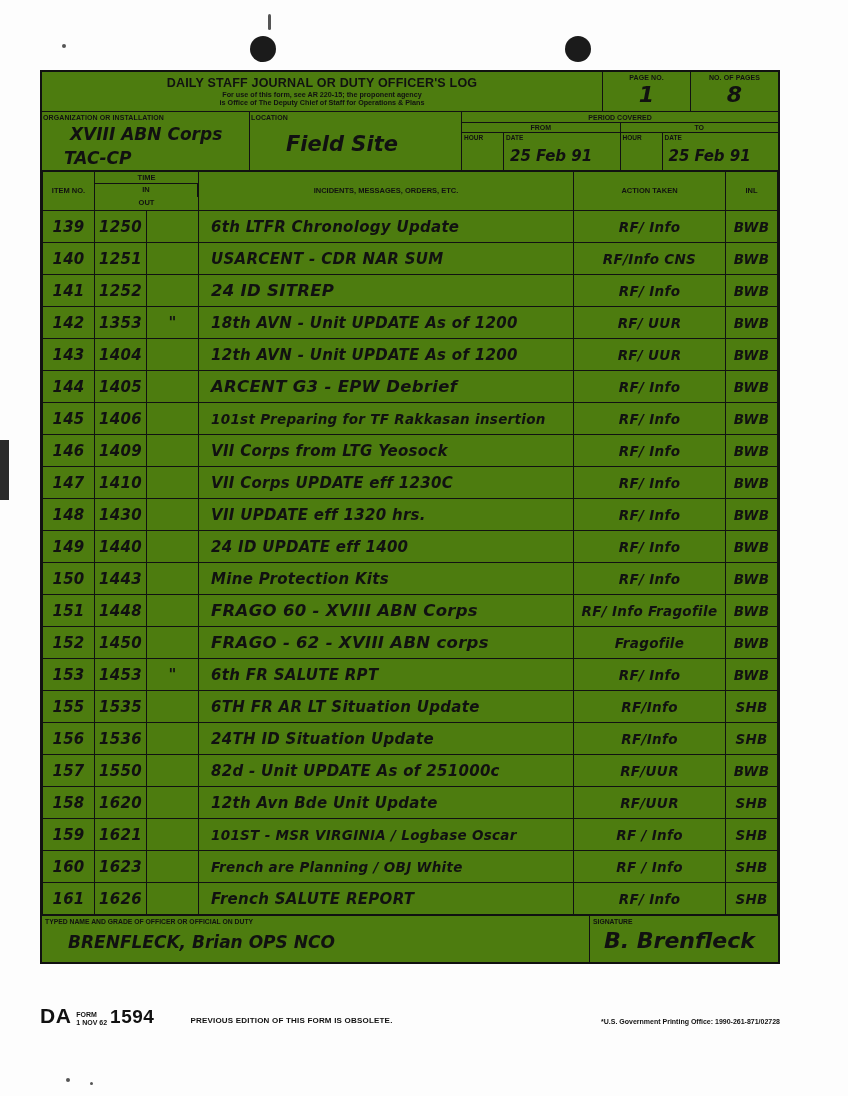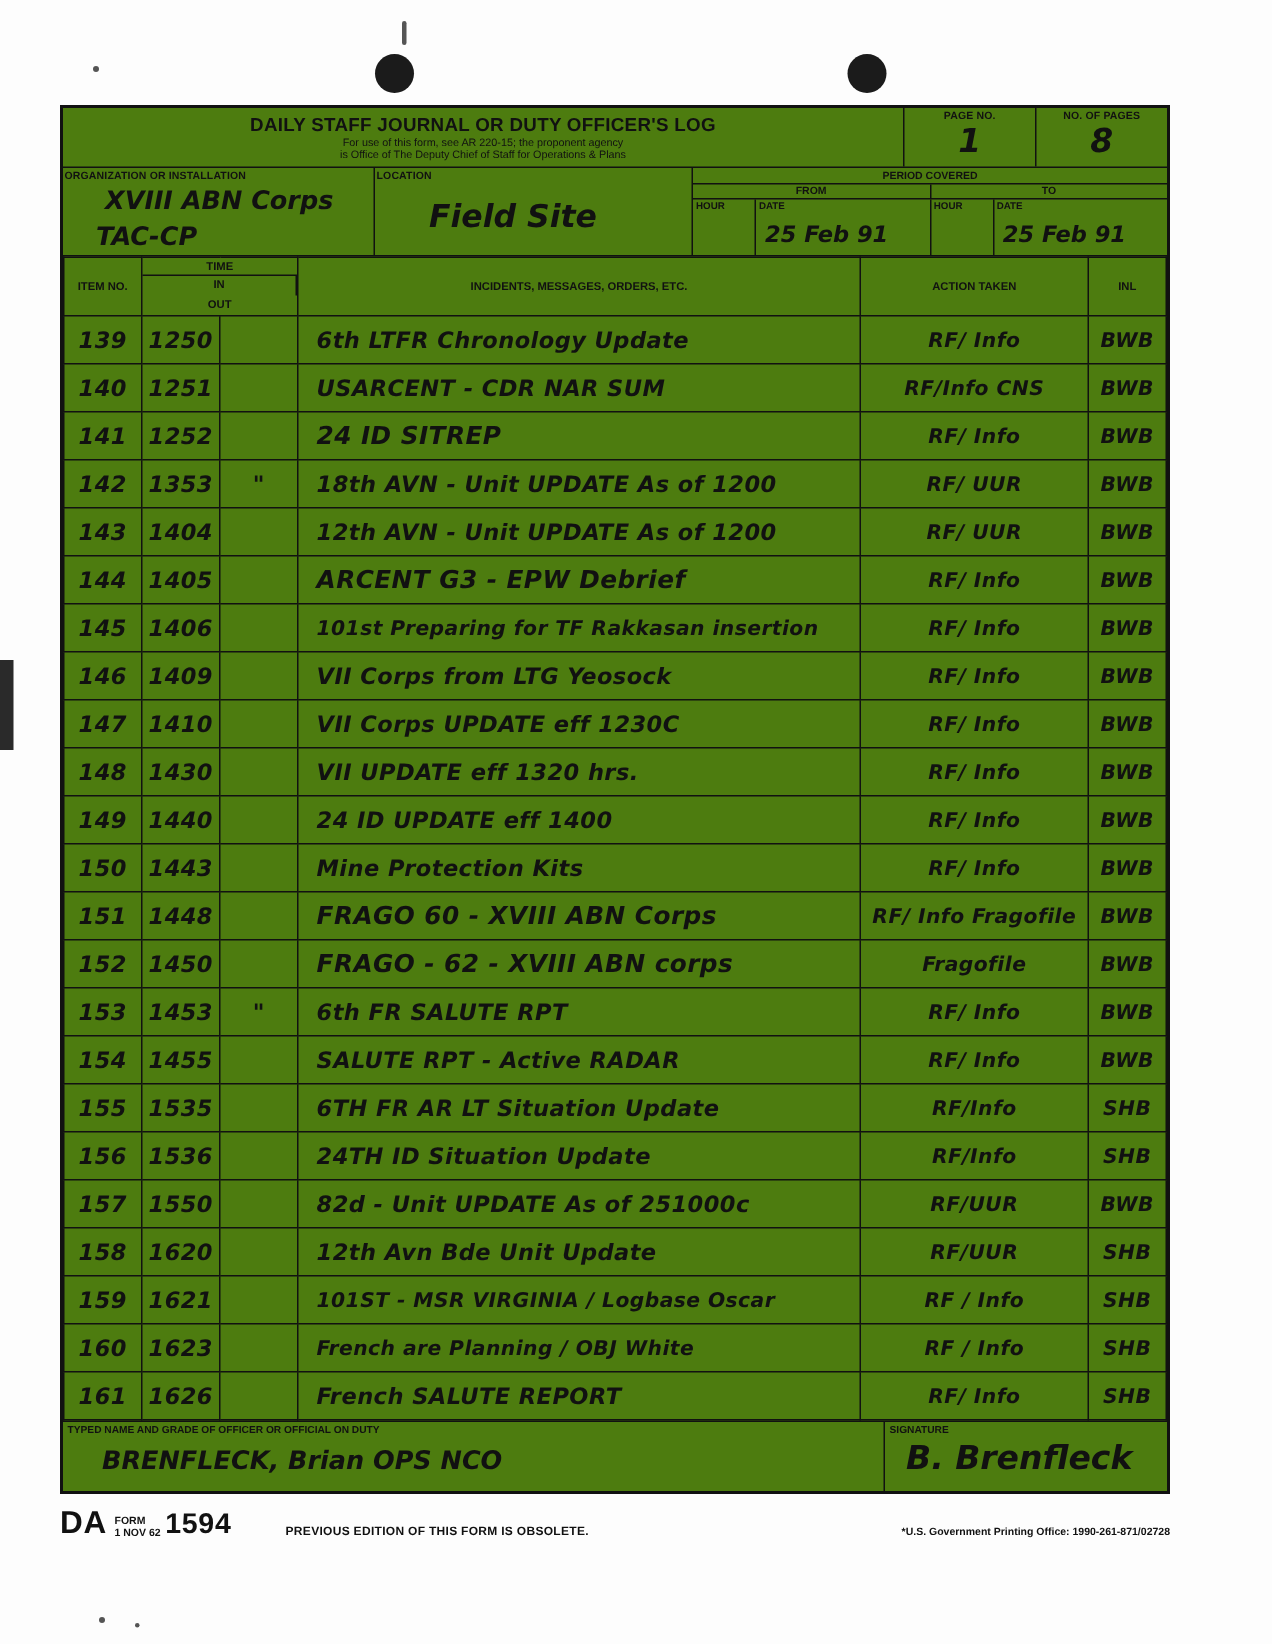--- a/index.html
+++ b/index.html
@@ -59,21 +59,21 @@
     text-align: center;
     padding: 4px 2px 3px 2px;
   }
   .hdr-title .t1 {
     font-weight: bold;
     font-size: 12.5px;
     letter-spacing: .2px;
   }
   .hdr-title .t2 {
     font-size: 7.2px;
-    font-weight: normal;
+    font-weight: bold;
     margin-top: 1px;
     line-height: 1.15;
   }
   .hdr-page, .hdr-pages {
     width: 88px;
     border-left: 1.5px solid #111;
     box-sizing: border-box;
     text-align: center;
     display: flex;
     flex-direction: column;
@@ -533,28 +533,20 @@
           </tr>
           <tr>
             <td class="item"><span class="hwtxt hw-md">153</span></td>
             <td class="tin"><span class="hwtxt hw-md">1453</span></td>
             <td class="tout"><span class="hwtxt hw-md">"</span></td>
             <td class="inc"><span class="hwtxt hw-md">6th FR SALUTE RPT</span></td>
             <td class="act"><span class="hwtxt hw-sm">RF/ Info</span></td>
             <td class="inl"><span class="hwtxt hw-sm">BWB</span></td>
           </tr>
           <tr>
-            <td class="item"><span class="hwtxt hw-md">154</span></td>
-            <td class="tin"><span class="hwtxt hw-md">1455</span></td>
-            <td class="tout"><span class="hwtxt hw-md"></span></td>
-            <td class="inc"><span class="hwtxt hw-md">SALUTE RPT - Active RADAR</span></td>
-            <td class="act"><span class="hwtxt hw-sm">RF/ Info</span></td>
-            <td class="inl"><span class="hwtxt hw-sm">BWB</span></td>
-          </tr>
-          <tr>
             <td class="item"><span class="hwtxt hw-md">155</span></td>
             <td class="tin"><span class="hwtxt hw-md">1535</span></td>
             <td class="tout"><span class="hwtxt hw-md"></span></td>
             <td class="inc"><span class="hwtxt hw-md">6TH FR AR LT Situation Update</span></td>
             <td class="act"><span class="hwtxt hw-sm">RF/Info</span></td>
             <td class="inl"><span class="hwtxt hw-sm">SHB</span></td>
           </tr>
           <tr>
             <td class="item"><span class="hwtxt hw-md">156</span></td>
             <td class="tin"><span class="hwtxt hw-md">1536</span></td>

